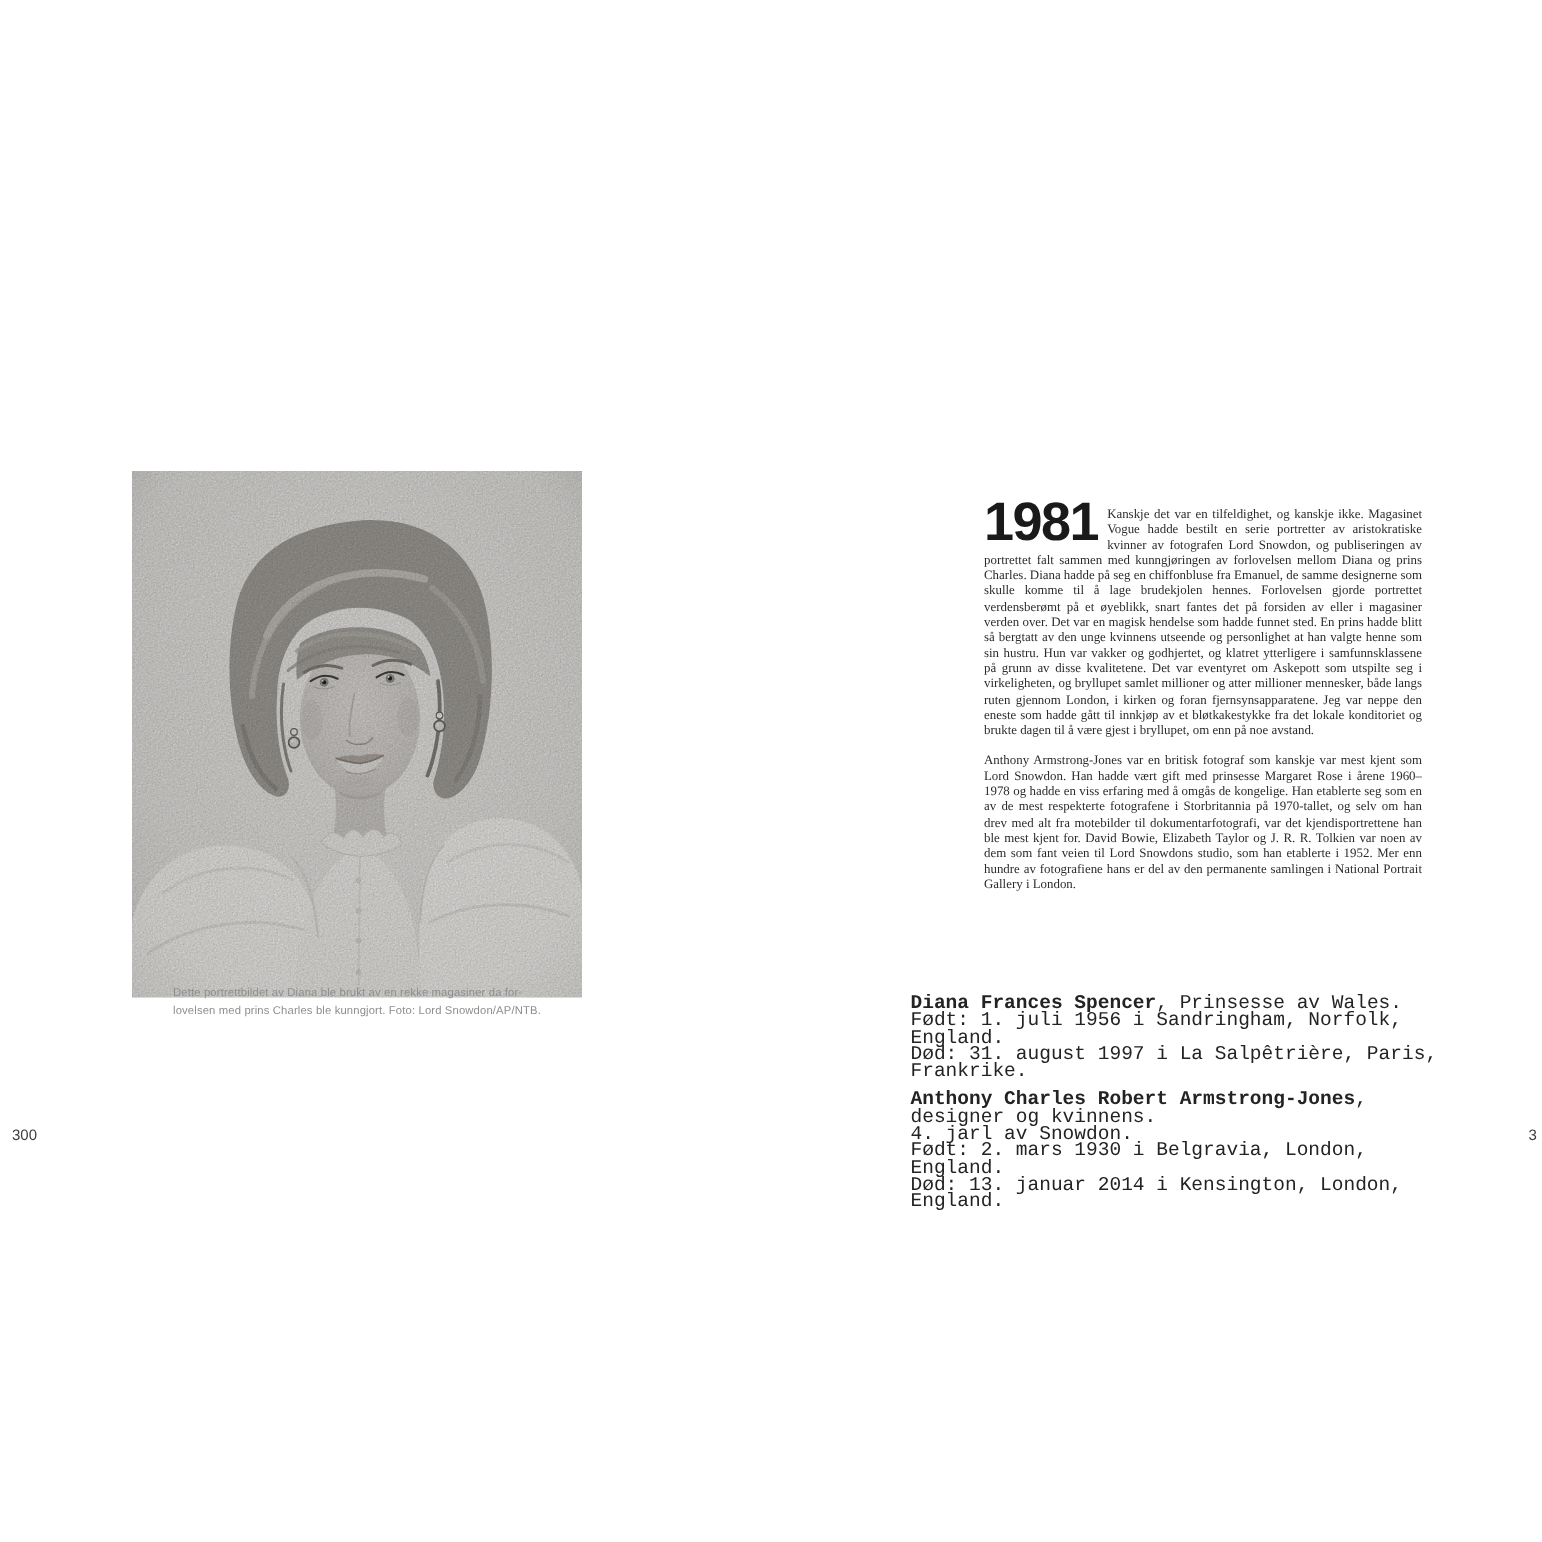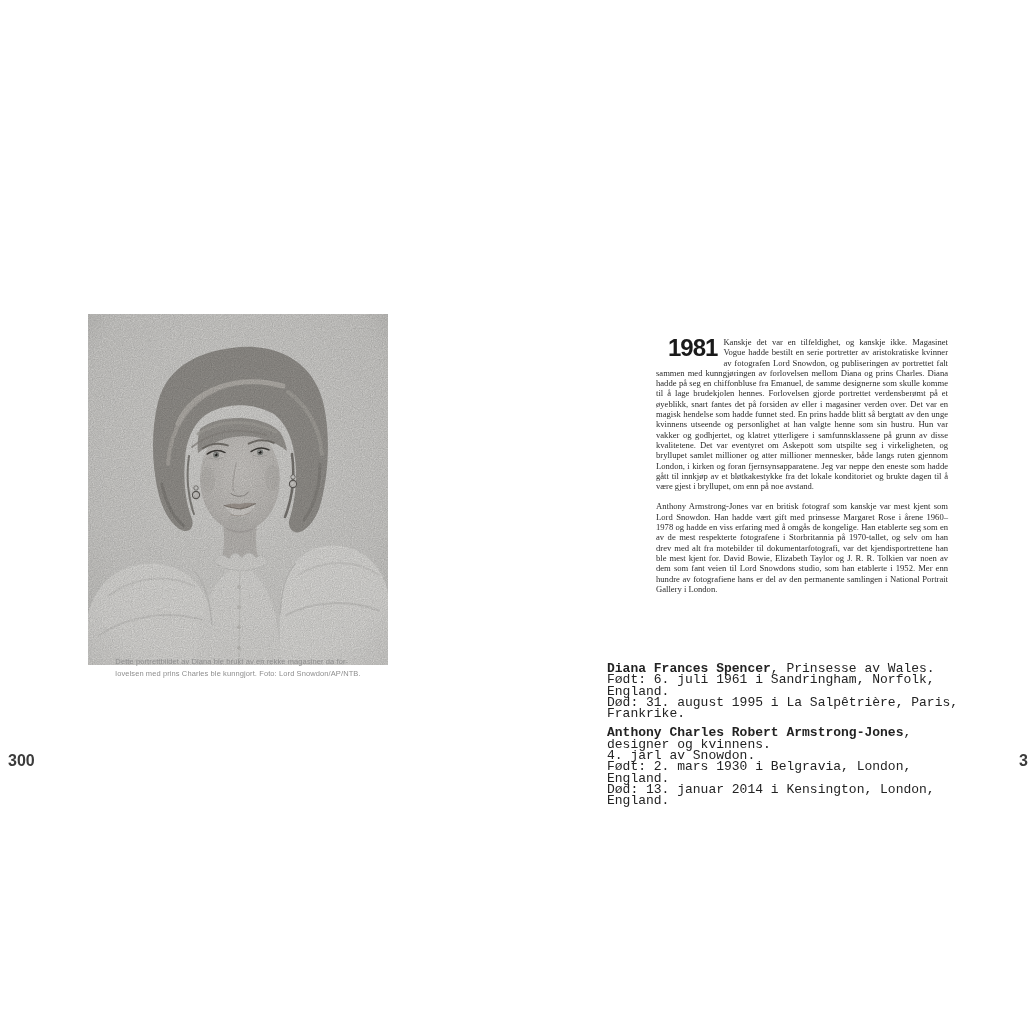--- a/index.html
+++ b/index.html
@@ -19,21 +19,21 @@
   .caption { left: 88px; top: 656px; width: 300px; text-align: center; }
   .caption-inner {
     display: inline-block; text-align: left;
     font-family: "Liberation Sans", sans-serif;
     font-size: 7.5px; line-height: 11.5px;
     color: #8e8e8e; letter-spacing: 0.1px;
   }
 
   .pageno {
     font-family: "Liberation Sans", sans-serif;
-    font-size: 16px; font-weight: 700; color: #3c3c3c;
+    font-size: 10px; font-weight: 400; color: #3c3c3c;
   }
   .pageno-left  { left: 8px;    top: 752px; }
   .pageno-right { left: 1019px; top: 752px; }
 
   
   .right-col { left: 656px; top: 300px; width: 292px; }
 
   .title-row { display: flex; justify-content: center; }
   .title {
     margin: 0; flex: 0 0 auto;
@@ -53,26 +53,25 @@
     color: #2b2b2b;
     text-align: justify;
   }
   .body-text p { margin: 0; }
   .body-text p + p { margin-top: 10px; }
 
   .year-dropword {
     float: left;
     font-family: "Liberation Sans", sans-serif;
     font-weight: 700;
-    font-size: 24px; line-height: 20px;
+    font-size: 36px; line-height: 20px;
     letter-spacing: -1px;
     color: #1a1a1a;
     padding-right: 6px;
     margin-top: 1px;
-    margin-left: 12px;
   }
 
   .bios {
     left: 607px; top: 663px; width: 360px;
     font-family: "Liberation Mono", monospace;
     font-size: 13px; line-height: 11.3px;
     color: #232323;
   }
   .bio + .bio { margin-top: 8px; }
   .bio b { font-weight: 700; }
@@ -214,22 +213,22 @@
         <p>
           <span class="year-dropword">1981</span><span>Kanskje det var en tilfeldighet, og kanskje ikke. Magasinet Vogue hadde bestilt en serie portretter av aristokratiske kvinner av fotografen Lord Snowdon, og publiseringen av portrettet falt sammen med kunngjøringen av forlovelsen mellom Diana og prins Charles. Diana hadde på seg en chiffonbluse fra Emanuel, de samme designerne som skulle komme til å lage brudekjolen hennes. Forlovelsen gjorde portrettet verdensberømt på et øyeblikk, snart fantes det på forsiden av eller i magasiner verden over. Det var en magisk hendelse som hadde funnet sted. En prins hadde blitt så bergtatt av den unge kvinnens utseende og personlighet at han valgte henne som sin hustru. Hun var vakker og godhjertet, og klatret ytterligere i samfunnsklassene på grunn av disse kvalitetene. Det var eventyret om Askepott som utspilte seg i virkeligheten, og bryllupet samlet millioner og atter millioner mennesker, både langs ruten gjennom London, i kirken og foran fjernsynsapparatene. Jeg var neppe den eneste som hadde gått til innkjøp av et bløtkakestykke fra det lokale konditoriet og brukte dagen til å være gjest i bryllupet, om enn på noe avstand.</span>
         </p>
         <p>Anthony Armstrong-Jones var en britisk fotograf som kanskje var mest kjent som Lord Snowdon. Han hadde vært gift med prinsesse Margaret Rose i årene 1960–1978 og hadde en viss erfaring med å omgås de kongelige. Han etablerte seg som en av de mest respekterte fotografene i Storbritannia på 1970-tallet, og selv om han drev med alt fra motebilder til dokumentarfotografi, var det kjendisportrettene han ble mest kjent for. David Bowie, Elizabeth Taylor og J. R. R. Tolkien var noen av dem som fant veien til Lord Snowdons studio, som han etablerte i 1952. Mer enn hundre av fotografiene hans er del av den permanente samlingen i National Portrait Gallery i London.</p>
       </div>
     </div>
 
     <div class="abs bios">
       <div class="bio">
         <div><b>Diana Frances Spencer</b><span>, Prinsesse av Wales.</span></div>
-        <div>Født: 6. juli 1961 i Sandringham, Norfolk, England.</div>
-        <div>Død: 31. august 1995 i La Salpêtrière, Paris, Frankrike.</div>
+        <div>Født: 1. juli 1956 i Sandringham, Norfolk, England.</div>
+        <div>Død: 31. august 1997 i La Salpêtrière, Paris, Frankrike.</div>
       </div>
       <div class="bio">
         <div><b>Anthony Charles Robert Armstrong-Jones</b><span>, designer og kvinnens.</span></div>
         <div>4. jarl av Snowdon.</div>
         <div>Født: 2. mars 1930 i Belgravia, London, England.</div>
         <div>Død: 13. januar 2014 i Kensington, London, England.</div>
       </div>
     </div>
 
     <div class="abs pageno pageno-right">3</div>

